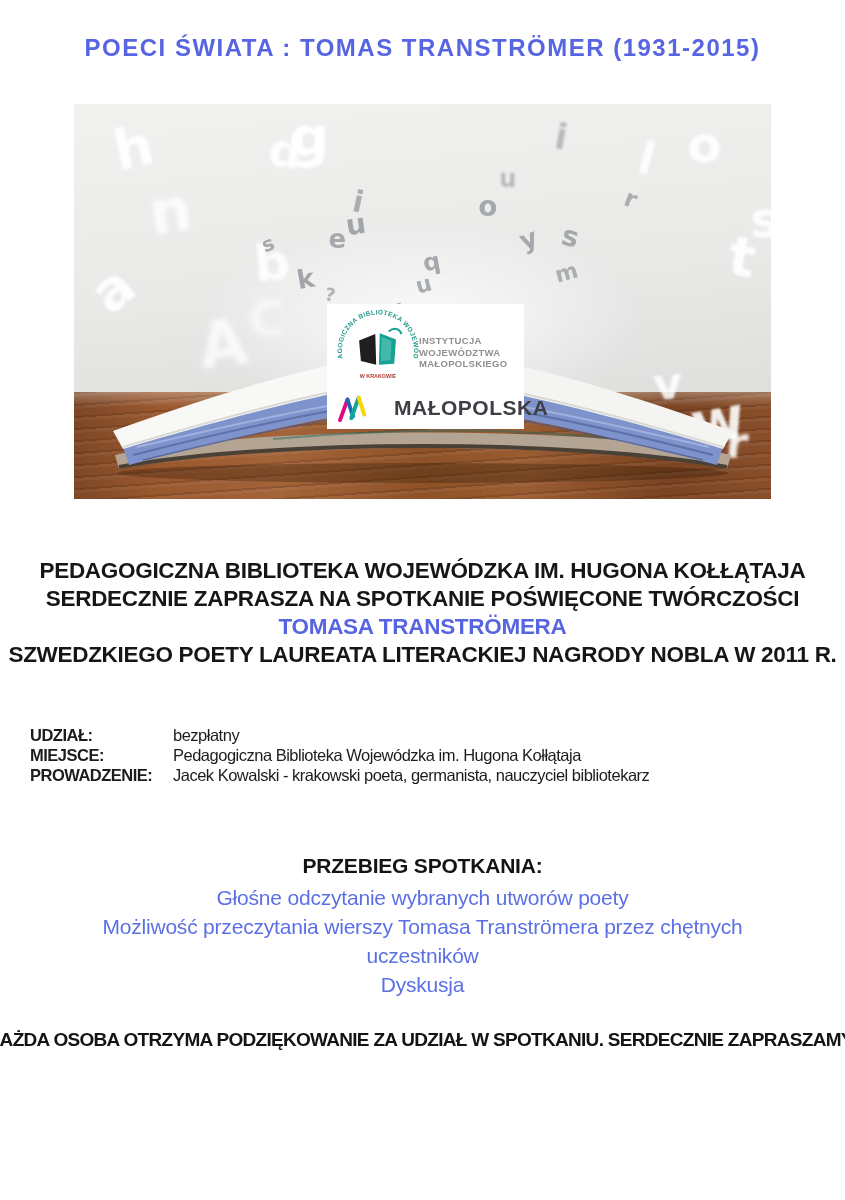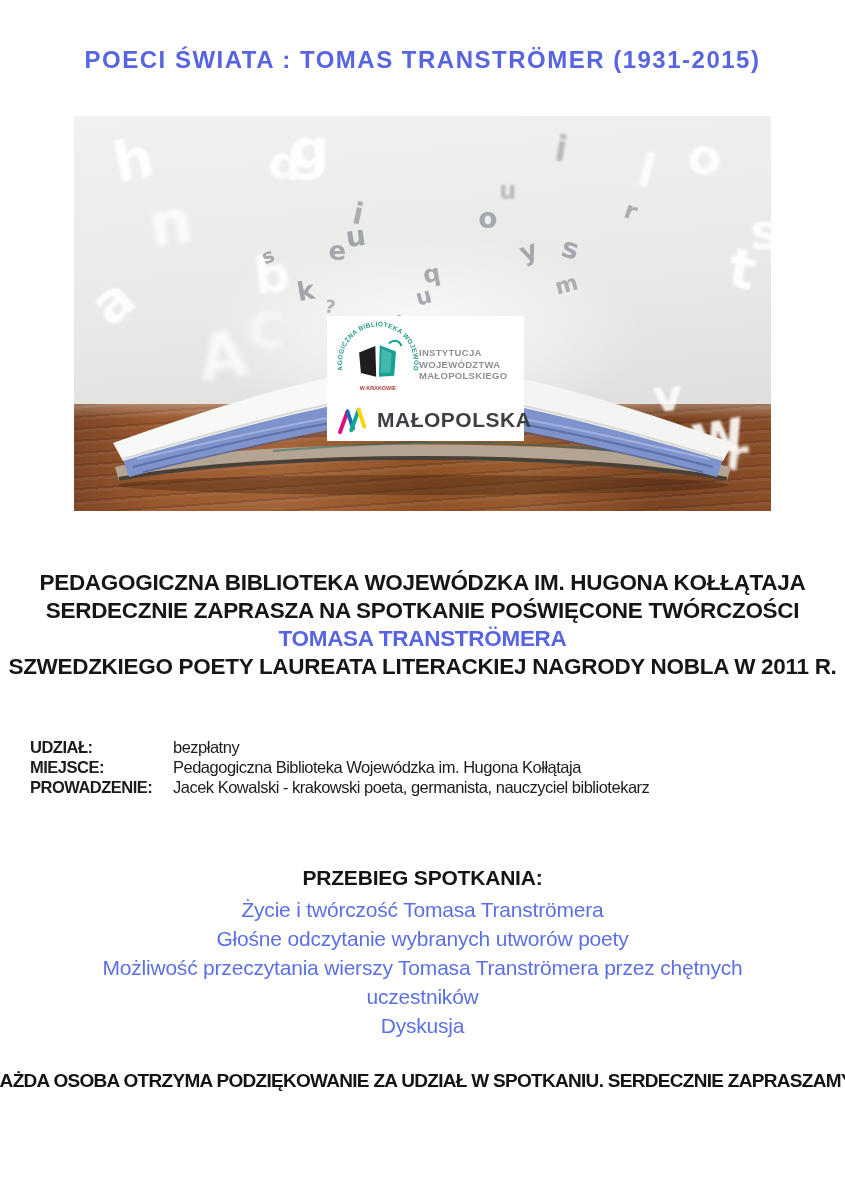--- a/index.html
+++ b/index.html
@@ -1,20 +1,20 @@
 <!DOCTYPE html>
 <html style="--accent_title: #5765E3; --accent_blue: #5C70E5; --gray_institution: #8f8f8f; --brand_dark: #3e3f45; --emblem_teal: #1ea195; --emblem_red: #b23b35;"><head>
 <meta charset="utf-8">
 <style>
   html,body{margin:0;padding:0;background:#ffffff;}
   .page{position:relative;width:845px;height:1200px;background:#fff;overflow:hidden;
         font-family:"Liberation Sans", sans-serif;color:#1c1c1c;}
 
   
-  .title{padding-top:47px;text-align:center;font-size:24px;line-height:26px;font-weight:700;
+  .title{padding-top:35px;text-align:center;font-size:24px;line-height:26px;font-weight:700;
          letter-spacing:1.5px;color:var(--accent_title);white-space:nowrap;}
 
   
   .photo{position:relative;width:697px;height:395px;margin:43px auto 0;overflow:hidden;
          background:linear-gradient(175deg,#f1f1f0 0%,#e9e9e8 45%,#e0e0df 72%,#dbdbda 100%);}
   .photo .glow{position:absolute;left:18%;top:30%;width:64%;height:50%;
          background:radial-gradient(ellipse at center,rgba(255,255,255,.8),rgba(255,255,255,0) 70%);}
   .fl{position:absolute;line-height:1;font-weight:700;font-family:"DejaVu Sans",sans-serif;}
   .wood{position:absolute;left:0;right:0;bottom:0;height:27%;z-index:2;
         background:
@@ -22,21 +22,21 @@
           repeating-linear-gradient(176deg,rgba(43,20,6,.16) 0 2px,rgba(255,255,255,.05) 2px 5px,rgba(0,0,0,0) 5px 12px),
           linear-gradient(92deg,#7c4626 0%,#99582e 12%,#a4643a 30%,#8f5227 50%,#9a5c31 65%,#7a4322 85%,#8a4f2a 100%);}
   .letters{position:absolute;inset:0;z-index:3;}
   .book{position:absolute;left:50%;transform:translateX(-50%);bottom:6px;z-index:4;}
 
   
   .logo-card{position:absolute;left:253px;top:200px;width:197px;height:125px;background:#fff;z-index:5;}
   .emblem{position:absolute;left:6px;top:4px;width:90px;height:90px;}
   .inst{position:absolute;left:92px;top:31px;font-size:9.5px;font-weight:700;line-height:11.5px;
         letter-spacing:.3px;color:var(--gray_institution);}
-  .brand-row{position:absolute;left:10px;bottom:7px;display:flex;align-items:center;gap:6px;}
+  .brand-row{position:absolute;left:10px;bottom:7px;display:flex;align-items:center;gap:23px;}
   .brand-word{font-size:21px;font-weight:700;letter-spacing:.5px;color:var(--brand_dark);white-space:nowrap;}
 
   
   .invitation{margin-top:58px;text-align:center;font-size:22.5px;line-height:28px;font-weight:700;
               letter-spacing:-.3px;color:#161616;}
   .invitation .blue{color:var(--accent_title);}
 
   
   .details{margin:56px 0 0 30px;font-size:16.5px;line-height:20px;letter-spacing:-.5px;}
   .drow{display:grid;grid-template-columns:143px 1fr;}
@@ -173,21 +173,20 @@
     </div>
     <div class="drow">
       <div class="dlabel">PROWADZENIE:</div>
       <div>Jacek Kowalski - krakowski poeta, germanista, nauczyciel bibliotekarz</div>
     </div>
   </div>
 
   <div class="agenda">
     <div class="agenda-heading">PRZEBIEG SPOTKANIA:</div>
     <div class="agenda-items">
-      <div>Życie i twórczość Tomasa Tranströmera</div>
       <div>Głośne odczytanie wybranych utworów poety</div>
       <div>Możliwość przeczytania wierszy Tomasa Tranströmera przez chętnych uczestników</div>
       <div>Dyskusja</div>
     </div>
   </div>
 
   <div class="footer">KAŻDA OSOBA OTRZYMA PODZIĘKOWANIE ZA UDZIAŁ W SPOTKANIU. SERDECZNIE ZAPRASZAMY!</div>
 
 </div>
 

